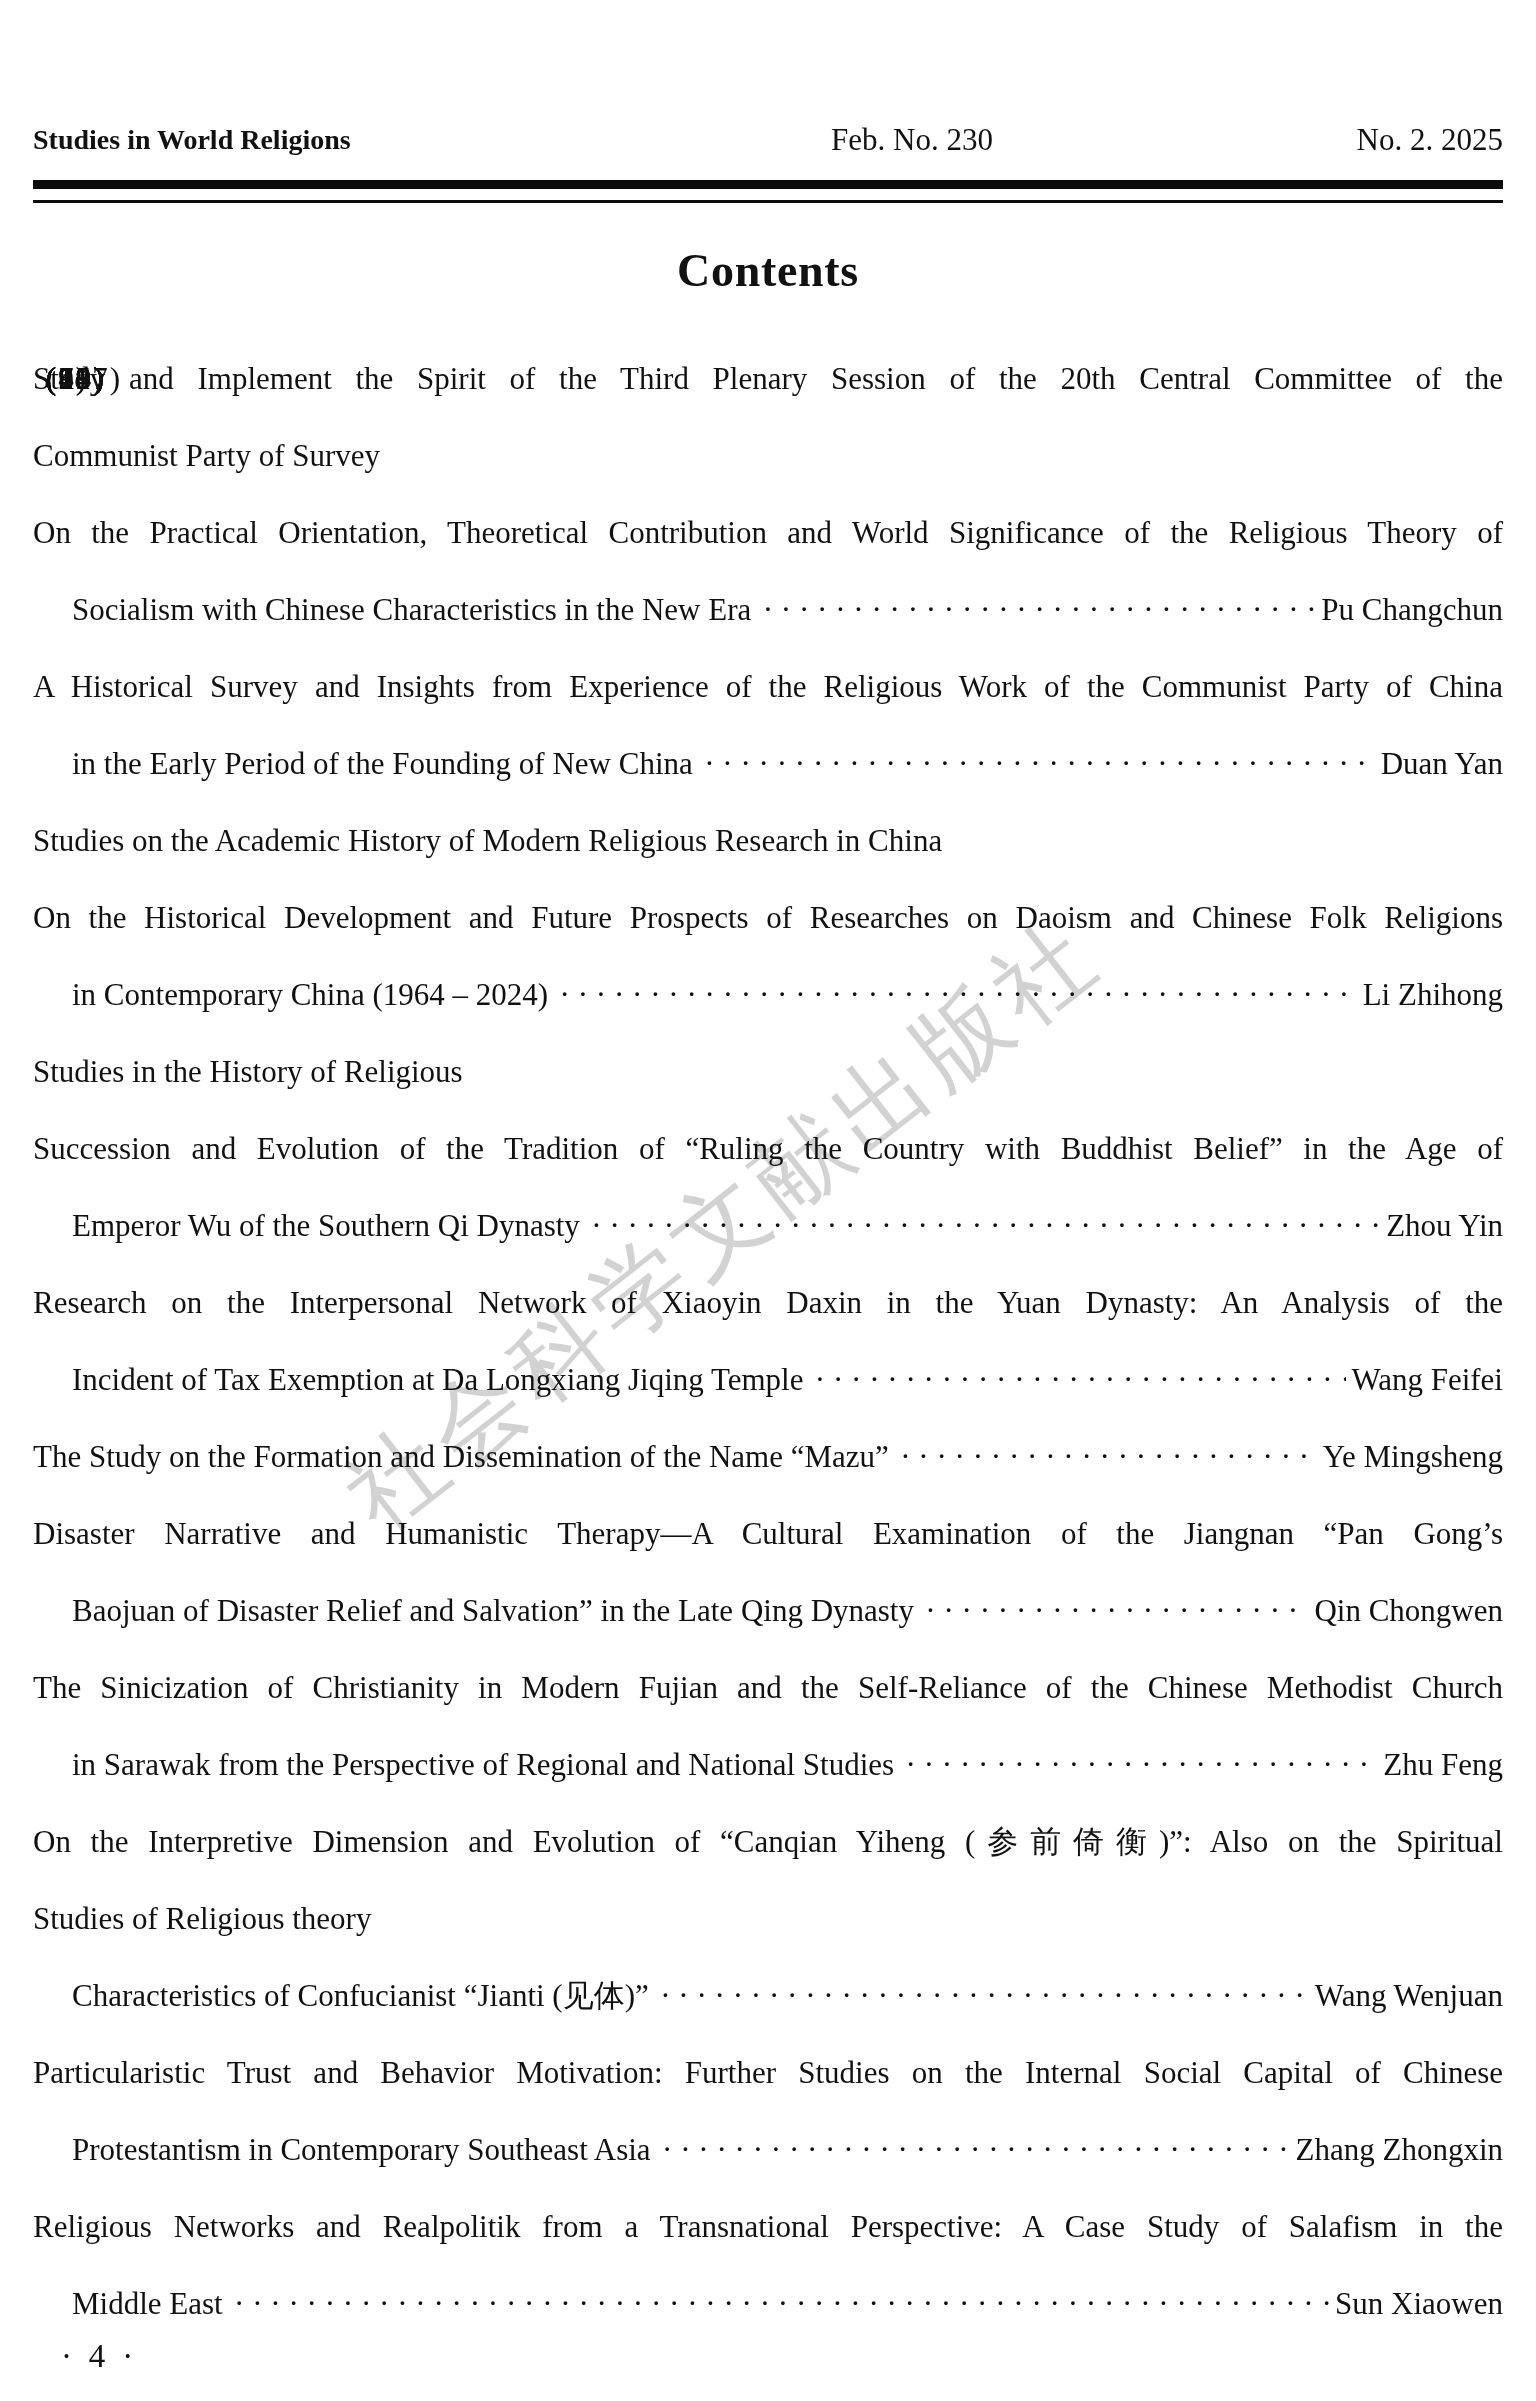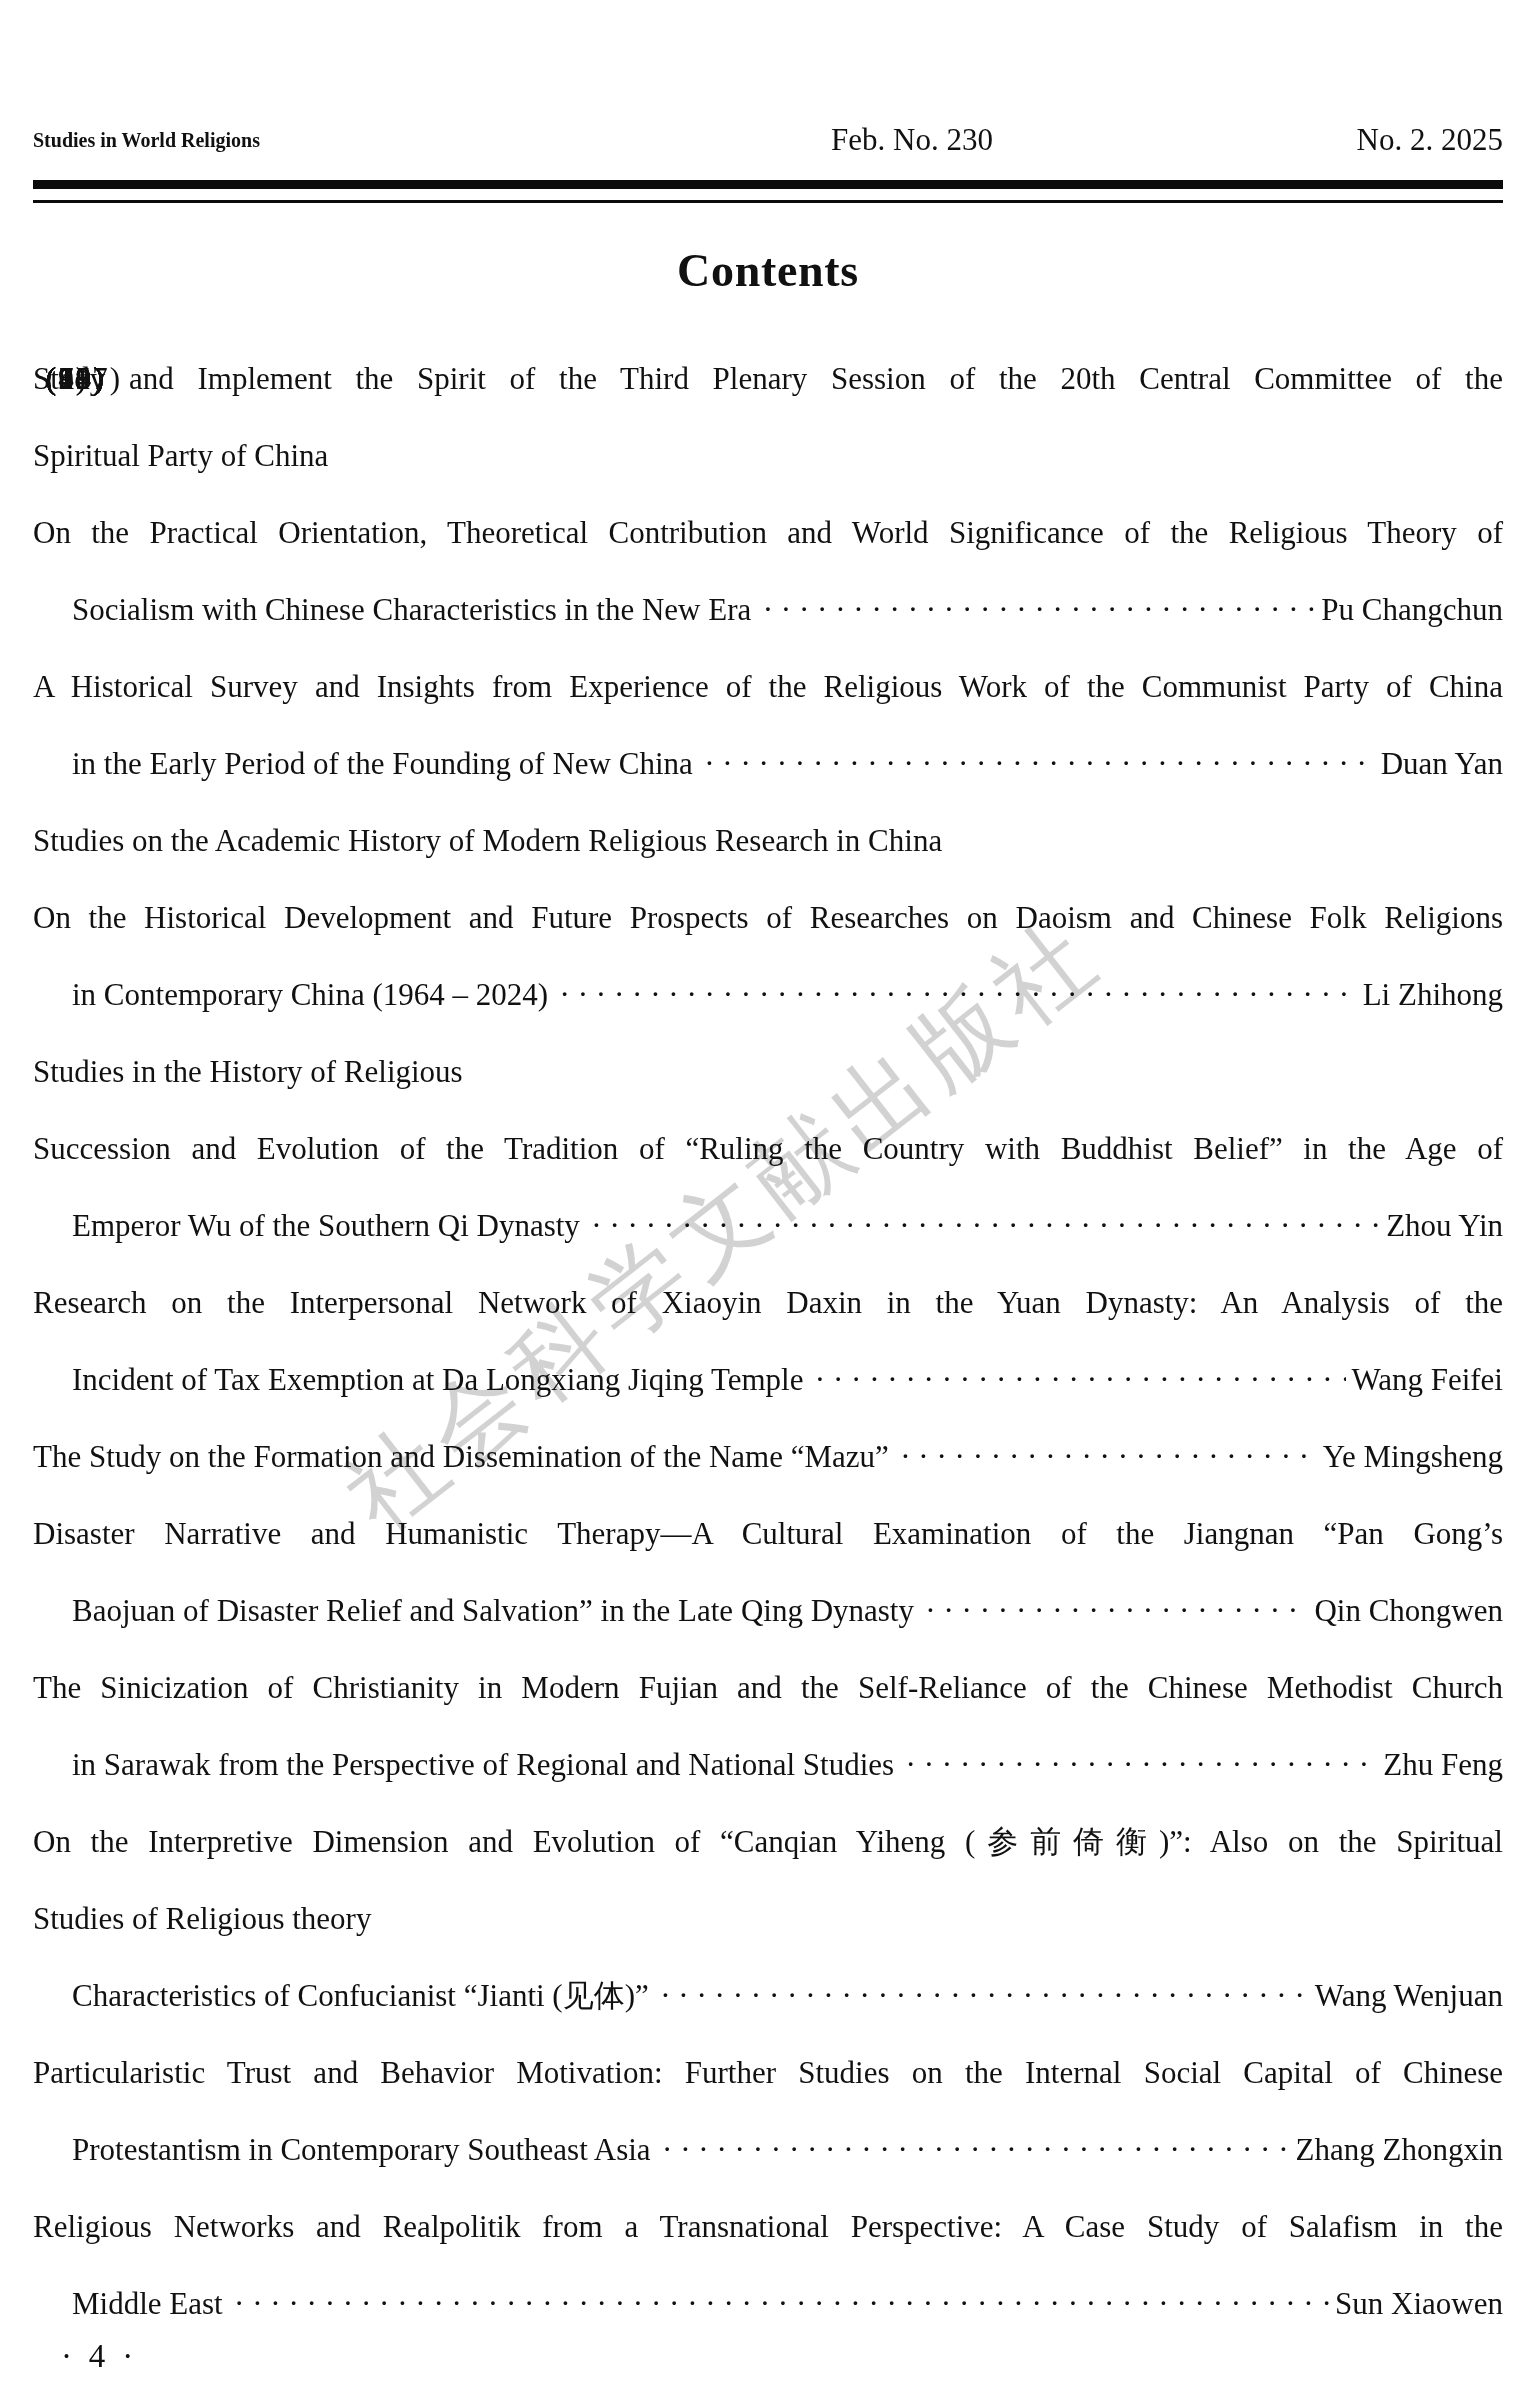--- a/index.html
+++ b/index.html
@@ -11,21 +11,21 @@
     position: relative;
     overflow: hidden;
   }
   .page { position: absolute; inset: 0; }
 
   
   .hdr {
     position: absolute; left: 33px; right: 33px; top: 120px; height: 40px;
     font-size: 31px; line-height: 40px;
   }
-  .hdr .jt { position: absolute; left: 0; top: 0; font-weight: bold; font-size: 20px; }
+  .hdr .jt { position: absolute; left: 0; top: 0; font-weight: bold; font-size: 28px; }
   .hdr .iss { position: absolute; left: 798px; top: 0; text-align: center; }
   .hdr .vol { position: absolute; right: 0; top: 0; }
 
   .rule-thick { position: absolute; left: 33px; right: 33px; top: 180px; height: 9.2px; background: #0b0b0b; }
   .rule-thin  { position: absolute; left: 33px; right: 33px; top: 200px; height: 2.8px;  background: #0b0b0b; }
 
   .title {
     position: absolute; left: 0; right: 0; top: 229px; height: 83px;
     text-align: center; font-size: 46px; line-height: 83px; font-weight: bold;
     letter-spacing: 0.7px;
@@ -74,21 +74,21 @@
   <div class="rule-thick"></div>
   <div class="rule-thin"></div>
 
   <div class="title">Contents</div>
 
   <div class="watermark">社会科学文献出版社</div>
 
   <div class="toc">
 
     <div class="line sec just">Study and Implement the Spirit of the Third Plenary Session of the 20th Central Committee of the</div>
-    <div class="line sec">Spiritual Party of China</div>
+    <div class="line sec">Communist Party of Survey</div>
 
     <div class="line just">On the Practical Orientation, Theoretical Contribution and World Significance of the Religious Theory of</div>
 
     <div class="line leader ind">
       <span class="t">Socialism with Chinese Characteristics in the New Era</span>
       <span class="dots">··········································································································</span>
       <span class="author">Pu Changchun</span>
       <span class="page">(1)</span>
     </div>
 

